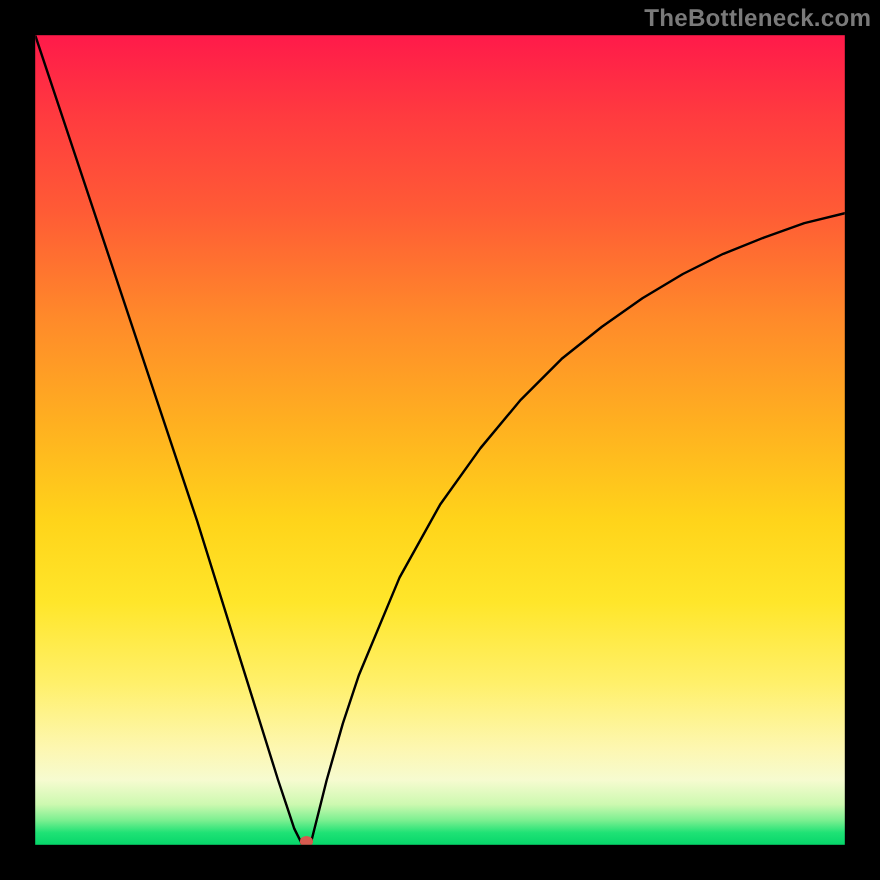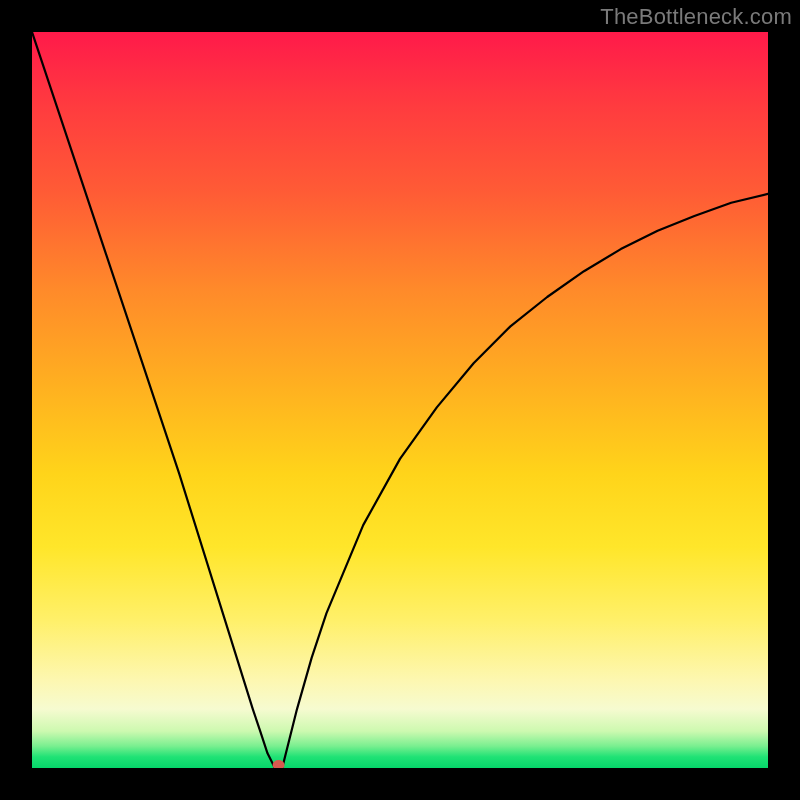--- a/index.html
+++ b/index.html
@@ -44,21 +44,21 @@
       #06d66a 100%
     );
   }
   .watermark {
     position: absolute;
     top: 4px;
     right: 8px;
     color: #7a7a7a;
     font-size: 22px;
     letter-spacing: 0.2px;
-    font-weight: 400;
+    font-weight: 700;
     pointer-events: none;
   }
   svg.curve {
     position: absolute;
     inset: 0;
     width: 736px;
     height: 736px;
     display: block;
   }
 </style>

